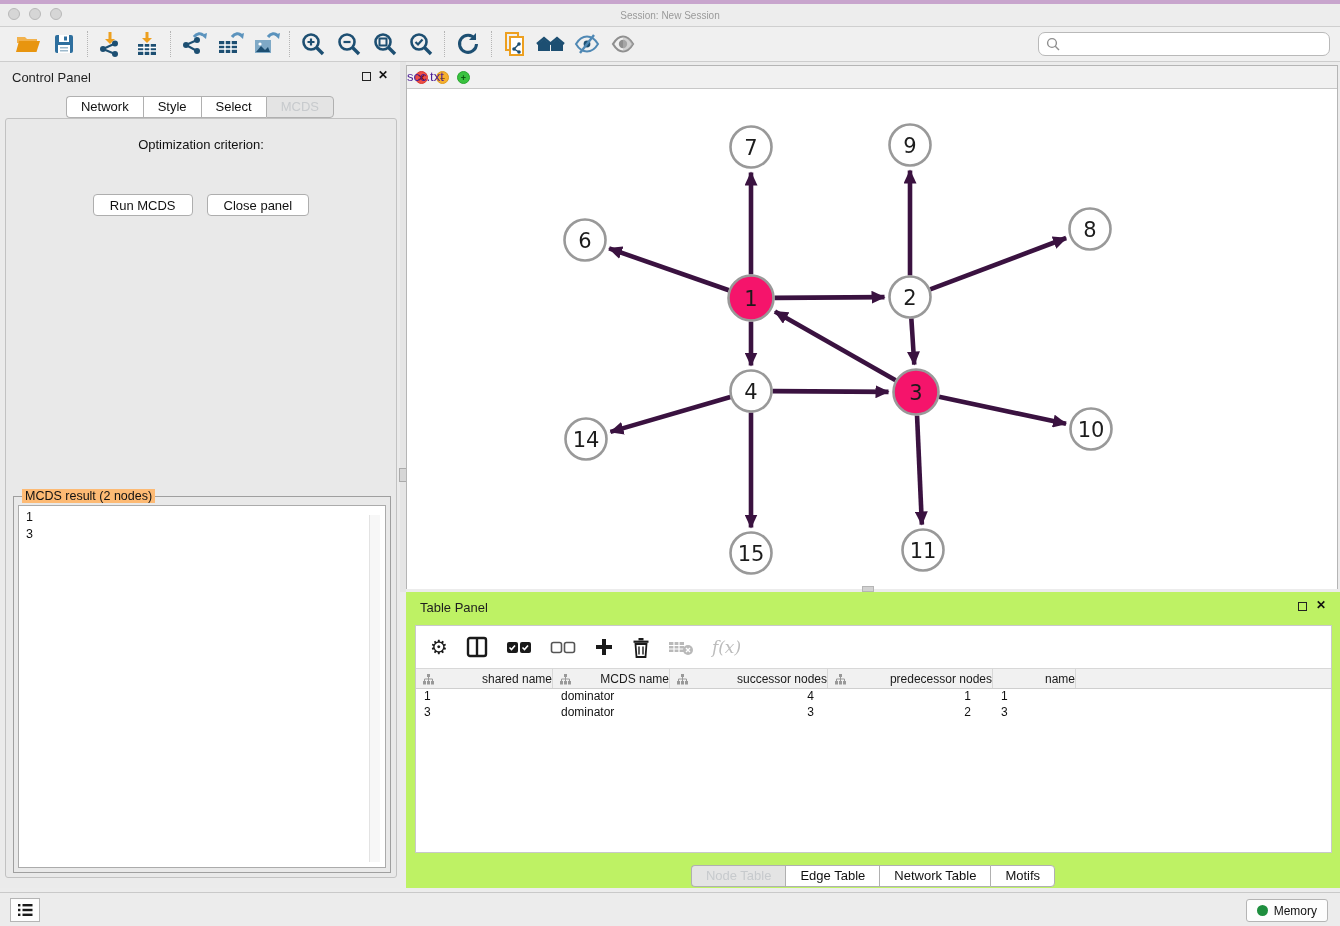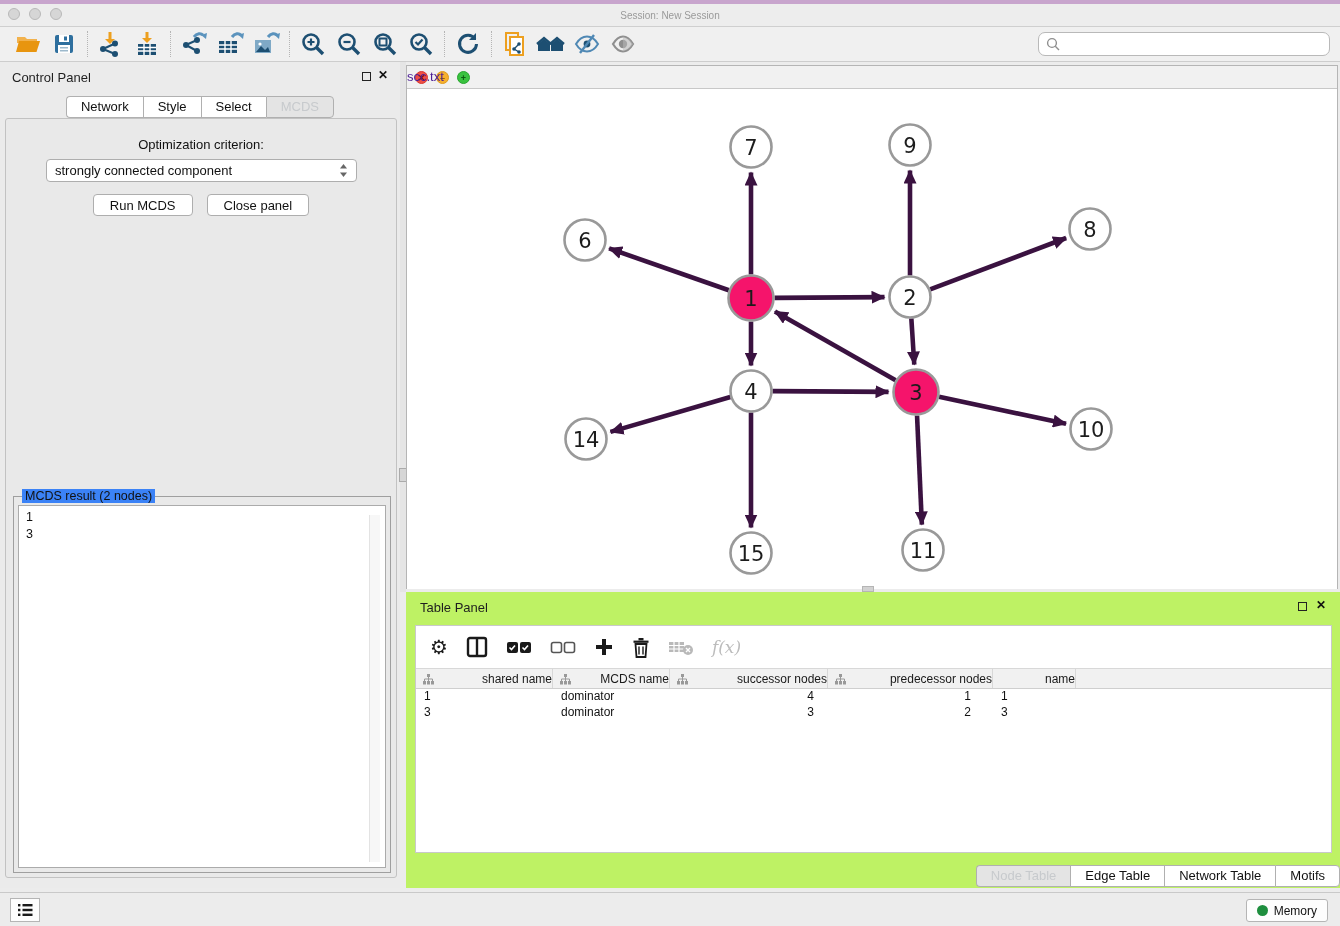--- a/index.html
+++ b/index.html
@@ -29,21 +29,21 @@
   .seg:first-child { border-radius:4px 0 0 4px; }
   .seg:last-child { border-radius:0 4px 4px 0; border-right:1px solid #b0b0b0; }
   .seg.active { background:#e4e4e4; color:#c7cacd; }
   .cp-box { position:absolute; top:56px; left:5px; width:392px; height:760px; background:#e9e9e9; border:1px solid #c2c2c2; border-radius:3px; }
   .opt-label { position:absolute; top:18px; left:0; right:0; text-align:center; font-size:13px; color:#111; }
   .dropdown { position:absolute; top:40px; left:40px; width:311px; height:23px; background:#fff; border:1px solid #aeaeae; border-radius:4px; display:flex; align-items:center; padding:0 8px; font-size:13px; color:#111; }
   .dropdown .stepper { margin-left:auto; }
   .cp-buttons { position:absolute; top:75px; left:0; right:0; display:flex; justify-content:center; gap:14px; }
   .btn { height:22px; background:#fff; border:1px solid #aeaeae; border-radius:4px; font-size:13px; color:#111; padding:0 16px; line-height:21px; }
   .result-group { position:absolute; top:377px; left:7px; width:378px; height:377px; border:1px solid #9f9f9f; }
-  .result-legend { position:absolute; top:-8px; left:8px; background:#3b82f6; padding:0 3px; font-size:12.5px; color:#111; }
+  .result-legend { position:absolute; top:-8px; left:8px; background:#fdba74; padding:0 3px; font-size:12.5px; color:#111; }
   .result-inner { position:absolute; top:8px; left:4px; right:4px; bottom:4px; background:#fff; border:1px solid #ababab; padding:3px 7px; font-size:12.5px; line-height:17px; color:#111; }
   .result-scroll { position:absolute; top:9px; right:5px; bottom:5px; width:11px; background:#f7f7f7; border-left:1px solid #e3e3e3; }
 
   
   .v-divider { position:absolute; top:62px; left:400px; width:6px; height:530px; background:#e5e5e5; }
   .v-handle { position:absolute; top:468px; left:399px; width:8px; height:14px; background:#d6d6d6; border:1px solid #aaa; }
 
   
   .net-window { position:absolute; top:65px; left:406px; width:932px; height:524px; background:#fff; border:1px solid #b5b5b5; }
   .net-title { position:absolute; top:0; left:0; right:0; height:23px; background:#f1f1f1; border-bottom:1px solid #c8c8c8; }
@@ -63,21 +63,21 @@
   .tp-toolbar .gear { font-size:20px; color:#1a1a1a; font-family:"DejaVu Sans",sans-serif; line-height:20px; }
   .fx { font-family:"DejaVu Serif",serif; font-style:italic; font-size:17px; color:#bcbcbc; }
   .grid-head { display:flex; height:21px; background:#f1f1f1; border-top:1px solid #d8d8d8; border-bottom:1px solid #cfcfcf; }
   .gh-cell { position:relative; border-right:1px solid #d8d8d8; font-size:12px; color:#1a1a1a; display:flex; align-items:center; justify-content:flex-end; }
   .gh-cell svg { position:absolute; left:7px; top:5px; }
   .grid-row { display:flex; height:16px; font-size:12px; color:#111; }
   .gr-cell { overflow:hidden; white-space:nowrap; }
   .al { text-align:left; padding-left:8px; }
   .ar { text-align:right; }
 
-  .tp-tabs { position:absolute; top:273px; left:0; right:0; display:flex; justify-content:flex-end; }
+  .tp-tabs { position:absolute; top:273px; left:0; right:0; display:flex; justify-content:center; }
 
   
   .status-bar { position:absolute; top:892px; left:0; width:1340px; height:34px; background:#ececec; border-top:1px solid #c9c9c9;text-align:center; }
   .list-btn { position:absolute; top:5px; left:10px; width:30px; height:24px; background:#fdfdfd; border:1px solid #b5b5b5; display:flex; align-items:center; justify-content:center; }
   .mem-btn { position:absolute; top:6px; right:12px; height:23px; background:#fdfdfd; border:1px solid #b5b5b5; border-radius:3px; display:flex; align-items:center; gap:6px; padding:0 10px; font-size:12px; color:#111; }
   .mem-dot { width:11px; height:11px; border-radius:50%; background:#1e8e3e; }
 </style>
 </head>
 <body>
 
@@ -239,27 +239,20 @@
 
   <div class="cp-tabs">
     <div class="seg">Network</div>
     <div class="seg">Style</div>
     <div class="seg">Select</div>
     <div class="seg active">MCDS</div>
   </div>
 
   <div class="cp-box">
     <div class="opt-label">Optimization criterion:</div>
-    <div class="dropdown">
-      <span>strongly connected component</span>
-      <svg class="stepper" width="9" height="15" viewBox="0 0 9 15">
-          <path d="M4.5 1L8 5.5H1z" fill="#666"></path>
-          <path d="M1 9.5h7L4.5 14z" fill="#666"></path>
-        </svg>
-    </div>
     <div class="cp-buttons">
       <button class="btn">Run MCDS</button>
       <button class="btn">Close panel</button>
     </div>
     <div class="result-group">
       <div class="result-legend">MCDS result (2 nodes)</div>
       <div class="result-inner">
         <div>1</div>
         <div>3</div>
         <div class="result-scroll"></div>

